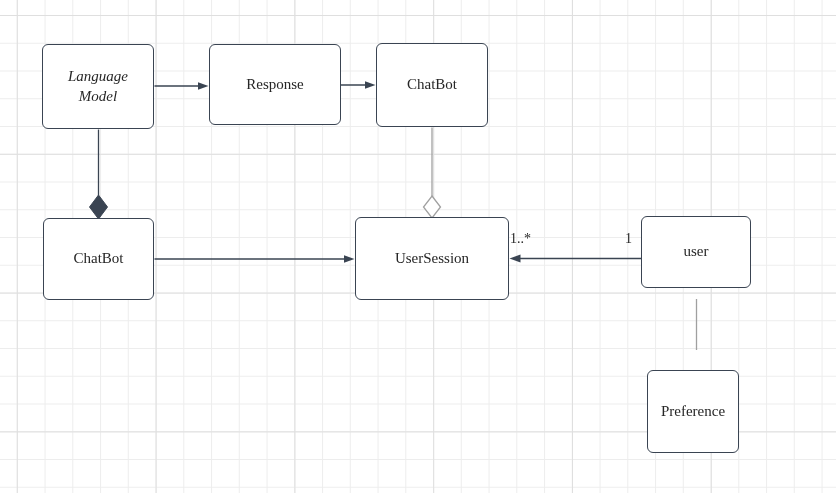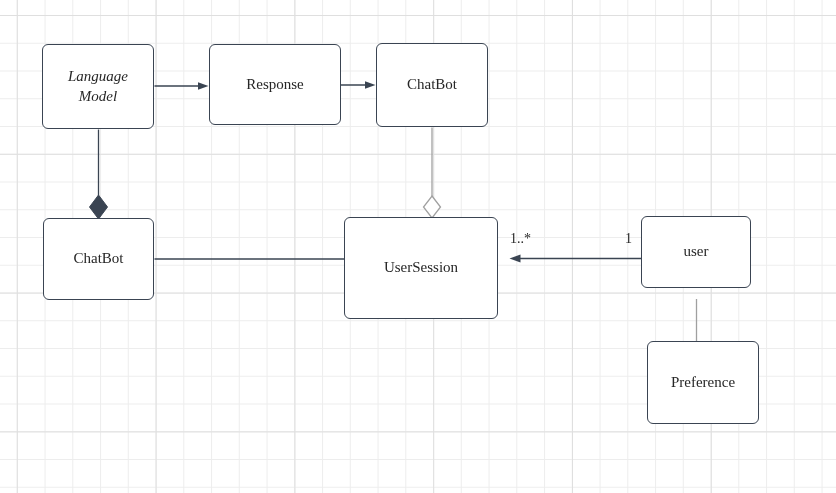--- a/index.html
+++ b/index.html
@@ -107,29 +107,29 @@
   </div>
 
   <div class="node" style="left:376px;top:43px;width:112px;height:84px">
     <span>ChatBot</span>
   </div>
 
   <div class="node" style="left:43px;top:218px;width:111px;height:82px">
     <span>ChatBot</span>
   </div>
 
-  <div class="node" style="left:344px;top:217px;width:154px;height:102px">
+  <div class="node" style="left:355px;top:217px;width:154px;height:83px">
     <span>UserSession</span>
   </div>
 
   <div class="node" style="left:641px;top:216px;width:110px;height:72px">
     <span>user</span>
   </div>
 
-  <div class="node" style="left:647px;top:341px;width:112px;height:83px">
+  <div class="node" style="left:647px;top:370px;width:92px;height:83px">
     <span>Preference</span>
   </div>
 
   <div class="edge-label" style="left:510px;top:231px">1..*</div>
 
   <div class="edge-label" style="left:614px;top:231px;width:18px;text-align:right">1</div>
 
 </div>
 
 </body></html>

